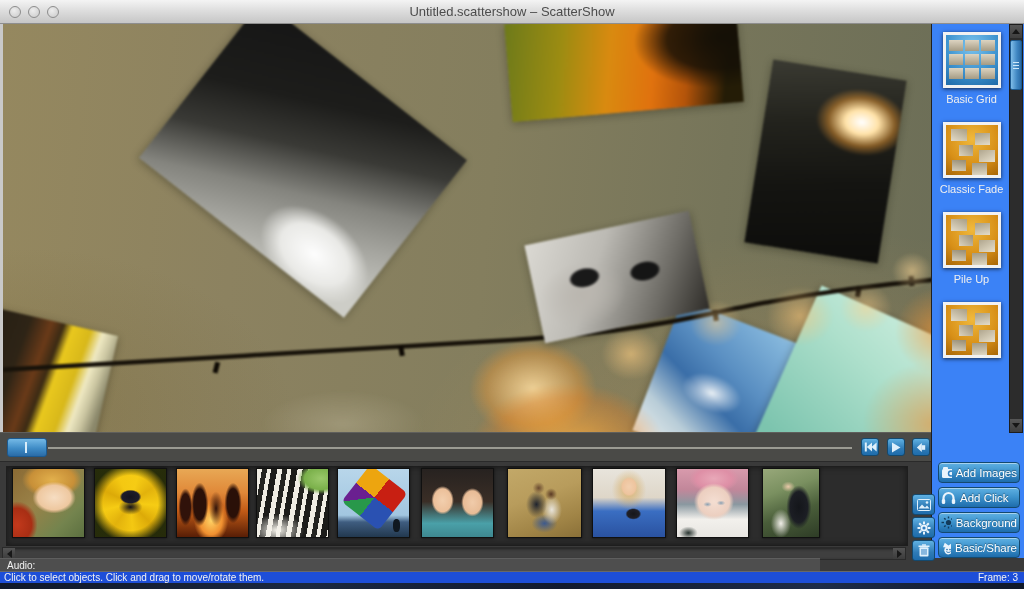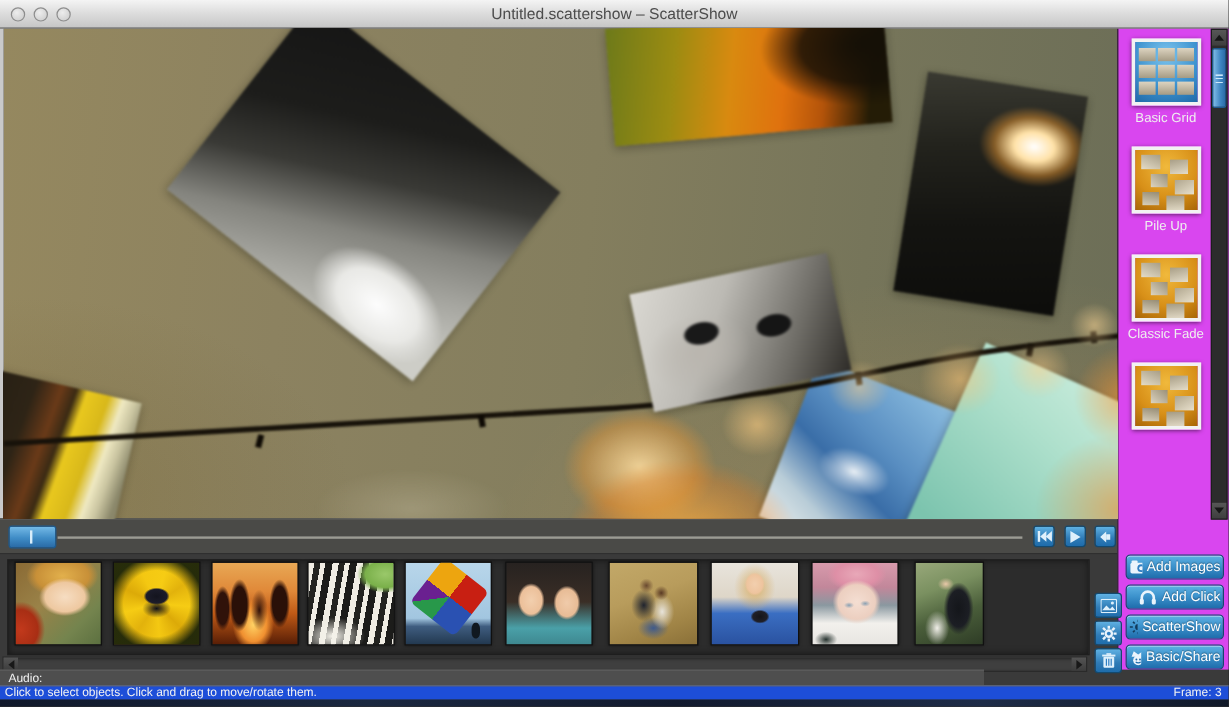--- a/index.html
+++ b/index.html
@@ -51,21 +51,21 @@
     background:
       radial-gradient(24px 15px at 31% 44%, #191919 0%, #191919 55%, transparent 66%),
       radial-gradient(24px 15px at 67% 50%, #151515 0%, #151515 55%, transparent 66%),
       radial-gradient(56px 42px at 28% 60%, #bab6af 0%, transparent 78%),
       linear-gradient(120deg,#dbd9d3 0%,#bcbab4 38%,#6e6c66 74%,#2e2c28 100%); }
   .glow { position:absolute; pointer-events:none; }
   .cable-svg { position:absolute; inset:0; }
 
   
   .rightcol { position:absolute; left:931px; top:24px; width:93px; height:534px;
-    background:#d946ef; border-left:1px solid #1f1f1f; }
+    background:#3b82f6; border-left:1px solid #1f1f1f; }
   .tpl-list { position:absolute; left:0; top:0; width:79px; height:409px; overflow:hidden; }
   .tpl { height:90px; padding-top:8px; text-align:center; }
   .tpl-thumb { width:58px; height:56px; margin:0 auto; border:3px solid #f2f2f2;
     box-shadow:0 1px 4px rgba(0,0,0,.7); position:relative; }
   .tpl-art { position:absolute; inset:0; }
   .art-blue { background:radial-gradient(circle at 50% 22%,#7cc4ee 0%,#3e93cf 55%,#1f6aa8 100%); }
   .art-orange { background:radial-gradient(circle at 50% 28%,#f0b93c 0%,#d89018 58%,#a86606 100%); }
   .art-grid .tiles { position:absolute; inset:0; background-repeat:no-repeat;
     background-image:
       linear-gradient(180deg,#ddd4c1,#a59b84),linear-gradient(180deg,#ddd4c1,#a59b84),linear-gradient(180deg,#ddd4c1,#a59b84),
@@ -90,21 +90,21 @@
   .arr-up { border-bottom:5px solid #161616; } .arr-down { border-top:5px solid #161616; }
   .vs-thumb { position:absolute; left:0; top:15px; width:12px; height:50px; border-radius:2px;
     background:linear-gradient(90deg,#7fbde8,#3f86c2 60%,#2a6ba6); border:1px solid #1c5a90; }
   .vs-thumb::after { content:""; position:absolute; left:2px; right:2px; top:21px; height:8px;
     background:repeating-linear-gradient(180deg,#cde7f8 0 1px,transparent 1px 3px); }
 
   
   .act-btn { position:absolute; left:6px; width:82px; height:21px; border-radius:4px;
     background:linear-gradient(180deg,#5fb1e3 0%,#3c92cc 48%,#1e6cab 100%);
     border:1px solid #14496e; box-shadow:inset 0 1px 0 rgba(255,255,255,.45);
-    display:flex; align-items:center; gap:4px; padding:0 2px; cursor:pointer;justify-content:flex-end; }
+    display:flex; align-items:center; gap:4px; padding:0 2px; cursor:pointer; }
   .act-label { font-size:11.5px; color:#fff; text-shadow:0 -1px 1px rgba(0,0,0,.4); white-space:nowrap; }
 
   
   .timeline { position:absolute; left:0; top:432px; width:931px; height:30px;
     background:#4a4a47; border-top:1px solid #5f5f5c; border-bottom:1px solid #2a2a2a; }
   .track { position:absolute; left:48px; top:14px; width:804px; height:2px; background:#9b9b93; }
   .scrub { position:absolute; left:7px; top:5px; width:40px; height:19px; border-radius:3px;
     background:linear-gradient(180deg,#74b9e6,#3f8cc6 55%,#2a6ba6); border:1px solid #1c5a90; }
   .scrub::after { content:""; position:absolute; left:17px; top:3px; width:2px; height:11px; background:#d9edfa; }
   .t-btn { position:absolute; top:5px; width:18px; height:18px; border-radius:3px;
@@ -258,29 +258,29 @@
             </div>
         </div>
         <div class="tpl-label">Basic Grid</div>
       </div>
       <div class="tpl">
         <div class="tpl-thumb">
           <div class="tpl-art art-orange art-scatter">
               <div class="tiles"></div>
             </div>
         </div>
-        <div class="tpl-label">Pile Up</div>
+        <div class="tpl-label">Classic Fade</div>
       </div>
       <div class="tpl">
         <div class="tpl-thumb">
           <div class="tpl-art art-orange art-scatter">
               <div class="tiles"></div>
             </div>
         </div>
-        <div class="tpl-label">Classic Fade</div>
+        <div class="tpl-label">Pile Up</div>
       </div>
       <div class="tpl">
         <div class="tpl-thumb">
           <div class="tpl-art art-orange art-scatter">
               <div class="tiles"></div>
             </div>
         </div>
       </div>
     </div>
     <div class="vscroll">
@@ -317,21 +317,21 @@
             <line x1="7.5" y1="0.5" x2="7.5" y2="2.4"></line>
             <line x1="7.5" y1="10.6" x2="7.5" y2="12.5"></line>
             <line x1="0.5" y1="6.5" x2="3" y2="6.5"></line>
             <line x1="12" y1="6.5" x2="14.5" y2="6.5"></line>
             <line x1="3.2" y1="2.2" x2="4.6" y2="3.6"></line>
             <line x1="10.4" y1="9.4" x2="11.8" y2="10.8"></line>
             <line x1="3.2" y1="10.8" x2="4.6" y2="9.4"></line>
             <line x1="10.4" y1="3.6" x2="11.8" y2="2.2"></line>
           </g>
         </svg>
-      <span class="act-label">ScatterShow</span>
+      <span class="act-label">Background</span>
     </div>
     <div class="act-btn" style="top:513px;">
       <svg width="15" height="14">
           <path d="M2 6.2 L3.8 1.8 L7.5 4.4 L11.2 1.8 L13 6.2 Z" fill="#eaf4fc"></path>
           <circle cx="7.5" cy="9.2" r="4.2" fill="#eaf4fc"></circle>
           <circle cx="6" cy="8.6" r="0.8" fill="#1e6cab"></circle>
           <circle cx="9" cy="8.6" r="0.8" fill="#1e6cab"></circle>
           <path d="M5.4 10.6 a2.6 2 0 0 0 4.2 0" stroke="#1e6cab" stroke-width="1" fill="none"></path>
         </svg>
       <span class="act-label">Basic/Share</span>

